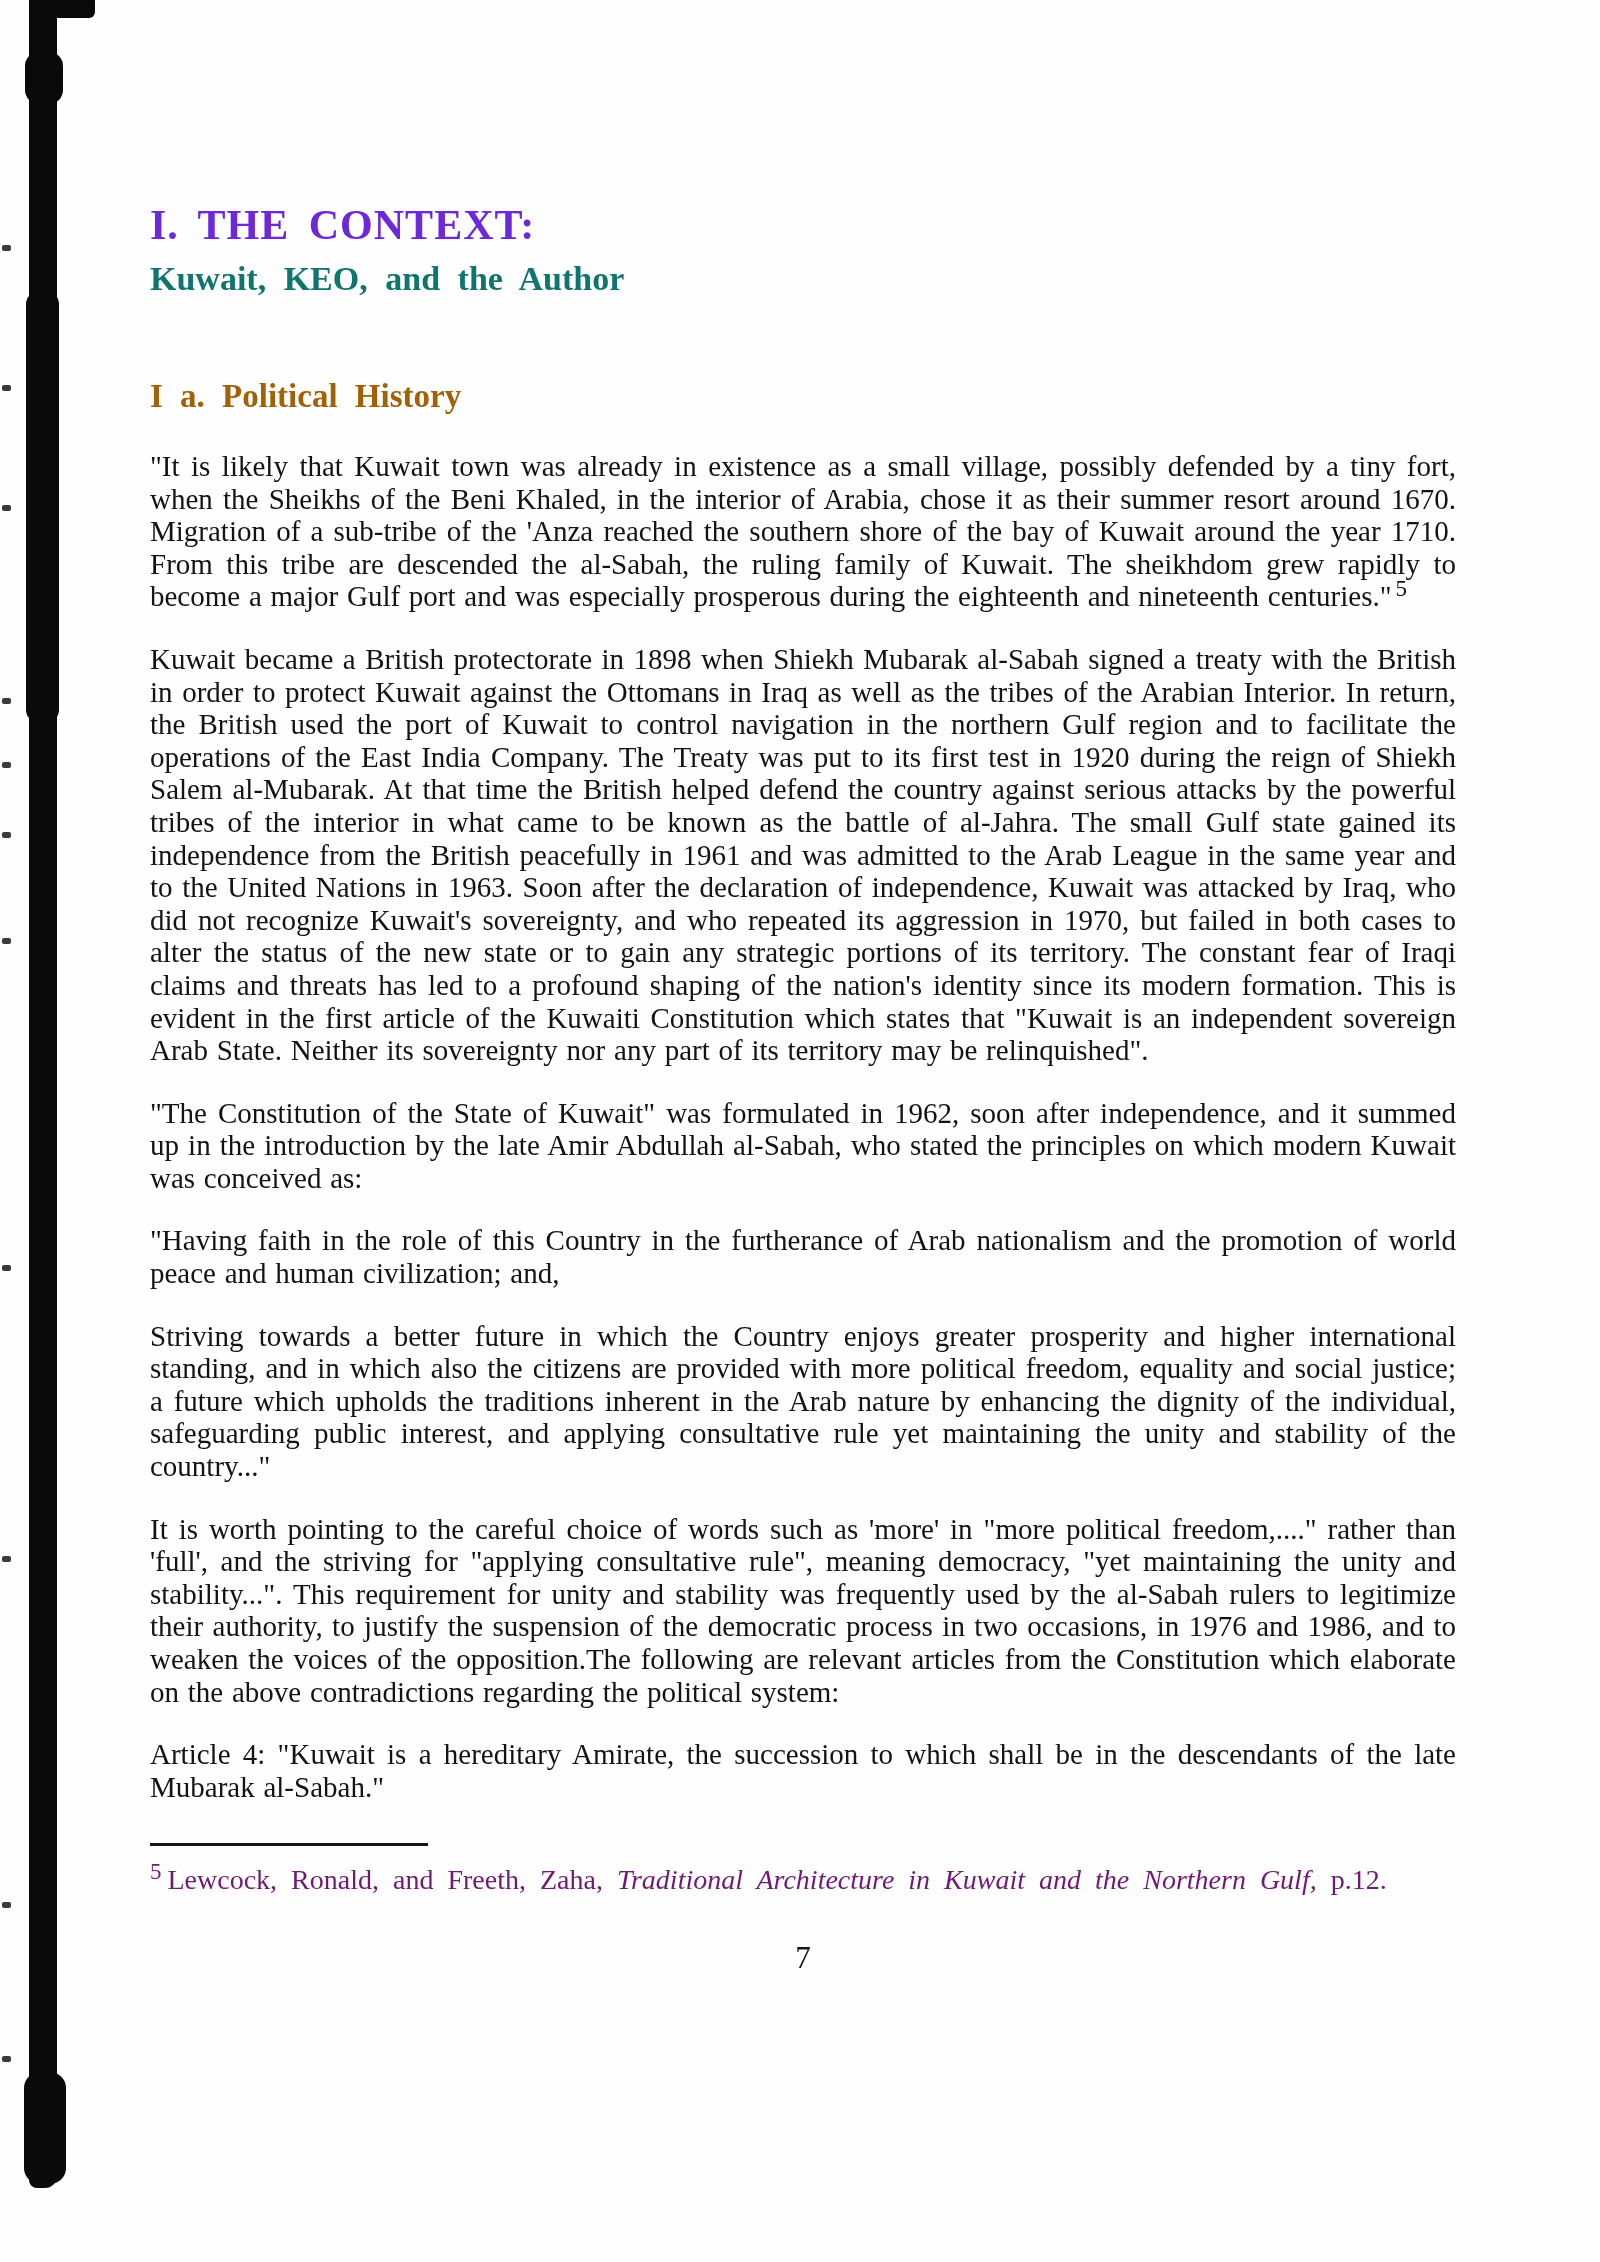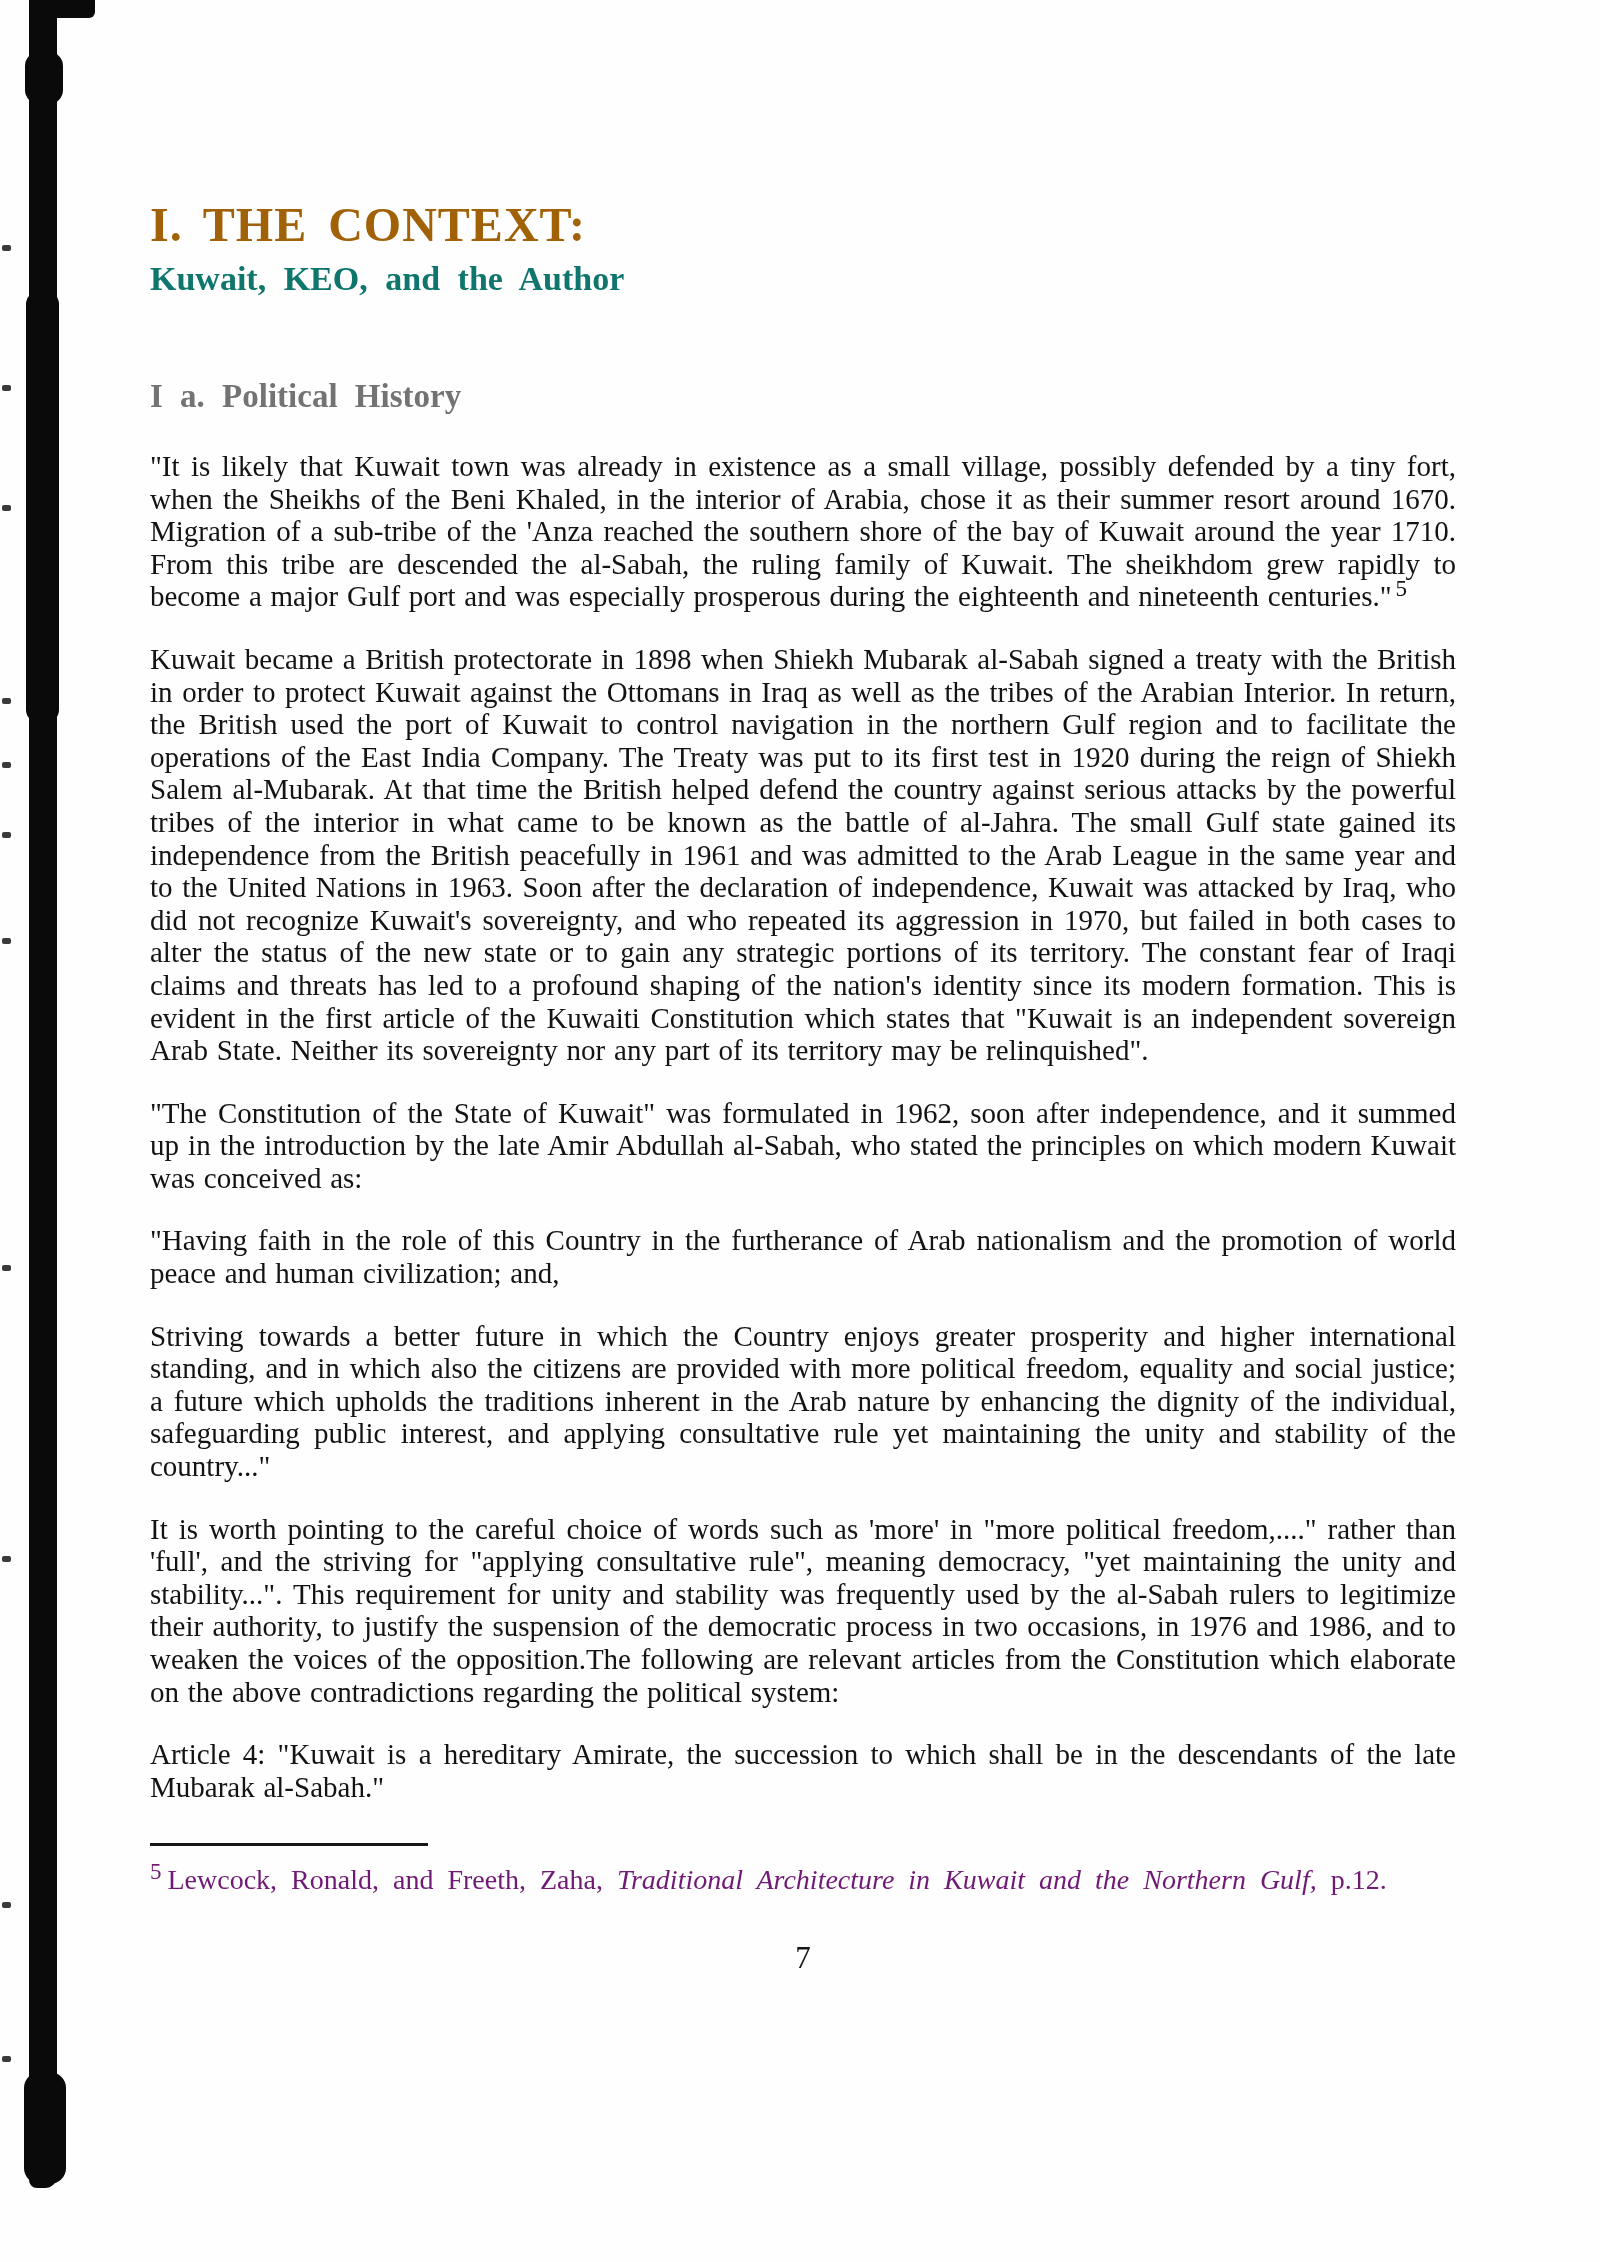--- a/index.html
+++ b/index.html
@@ -8,31 +8,31 @@
     background:#fefefe;
     font-family:"Liberation Serif","DejaVu Serif",serif;
     color:#141414;
   }
   
   .doc{
     position:absolute;left:150px;top:0;width:1306px;
   }
   .doc-title{
     margin:200px 0 0 0;
-    font-size:48px;line-height:50px;font-weight:bold;color:#a16207;
+    font-size:42px;line-height:50px;font-weight:bold;color:#6d28d9;
     letter-spacing:1px;word-spacing:8px;
   }
   .doc-subtitle{
     margin:8px 0 0 0;
     font-size:34px;line-height:42px;font-weight:bold;color:#0f766e;
     word-spacing:9px;
   }
   .doc-heading{
     margin:76px 0 0 0;
-    font-size:33px;line-height:40px;font-weight:bold;color:#737373;
+    font-size:33px;line-height:40px;font-weight:bold;color:#a16207;
     word-spacing:9px;
   }
   .para{
     margin:30px 0 0 0;
     font-size:29px;line-height:32.6px;
     text-align:justify;
     word-spacing:1.5px;
     hyphens:none;
     color:#131313;
   }

